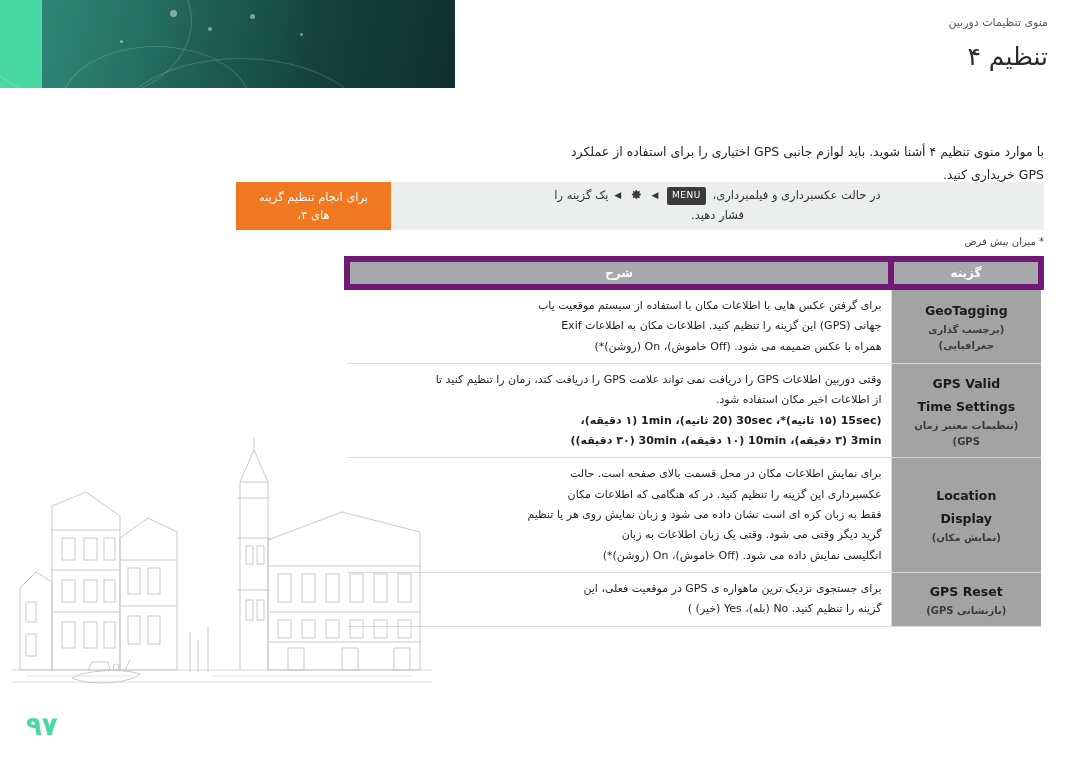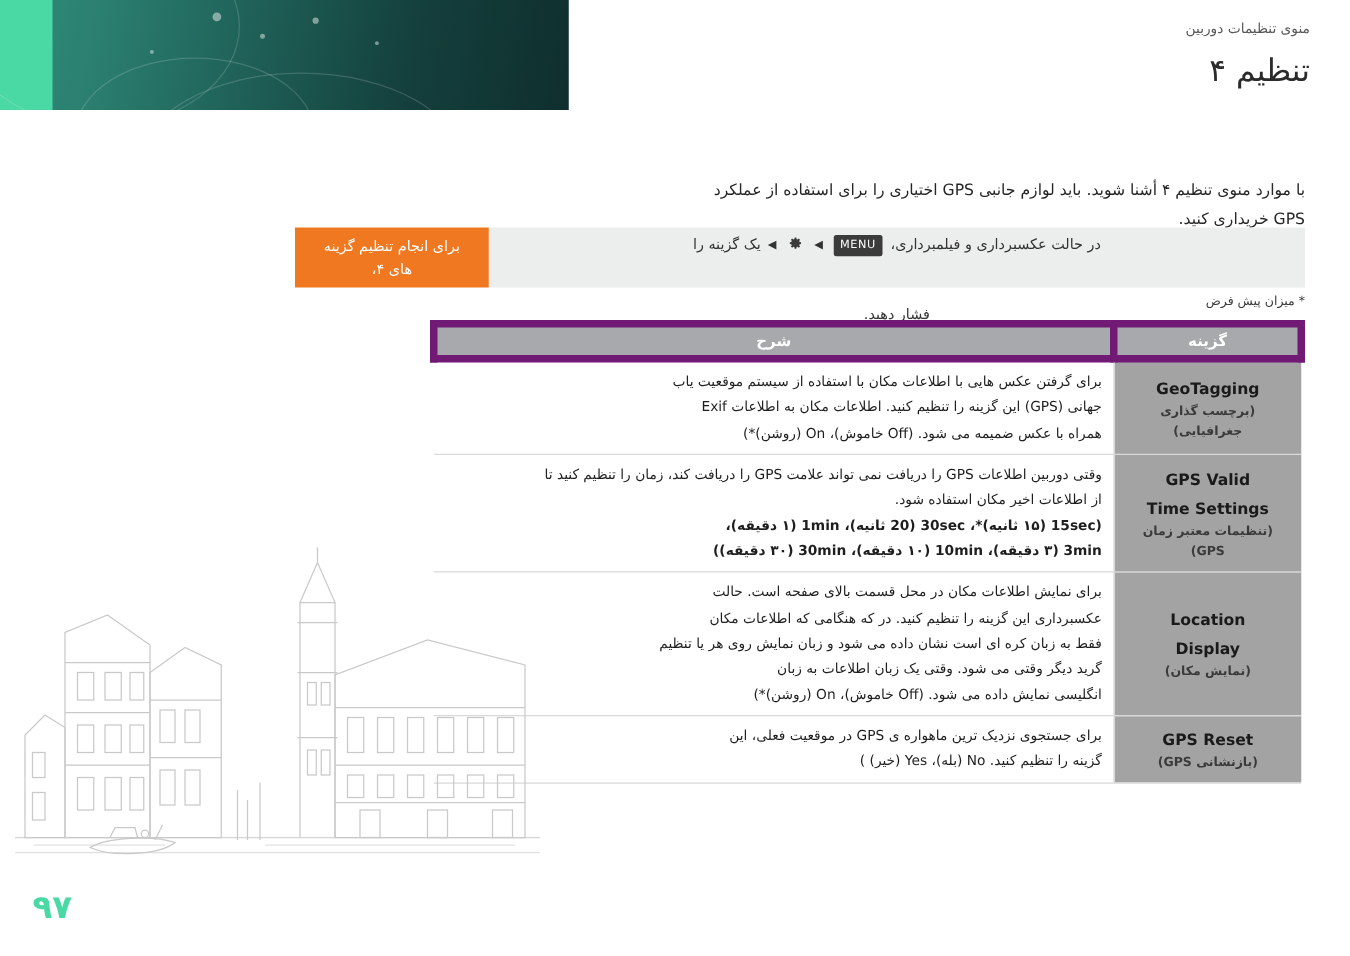--- a/index.html
+++ b/index.html
@@ -114,21 +114,20 @@
     display: flex;
     flex-direction: column;
     align-items: center;
     justify-content: center;
     text-align: center;
     padding: 0 10px;
     box-sizing: border-box;
   }
   .menu-path .ln {
     white-space: nowrap;
-    margin-top: 36px;
   }
   .menu-btn {
     display: inline-block;
     background: #3b3b3b;
     color: #fff;
     font-size: 9px;
     padding: 1px 5px;
     border-radius: 2px;
     vertical-align: middle;
     margin: 0 3px;

